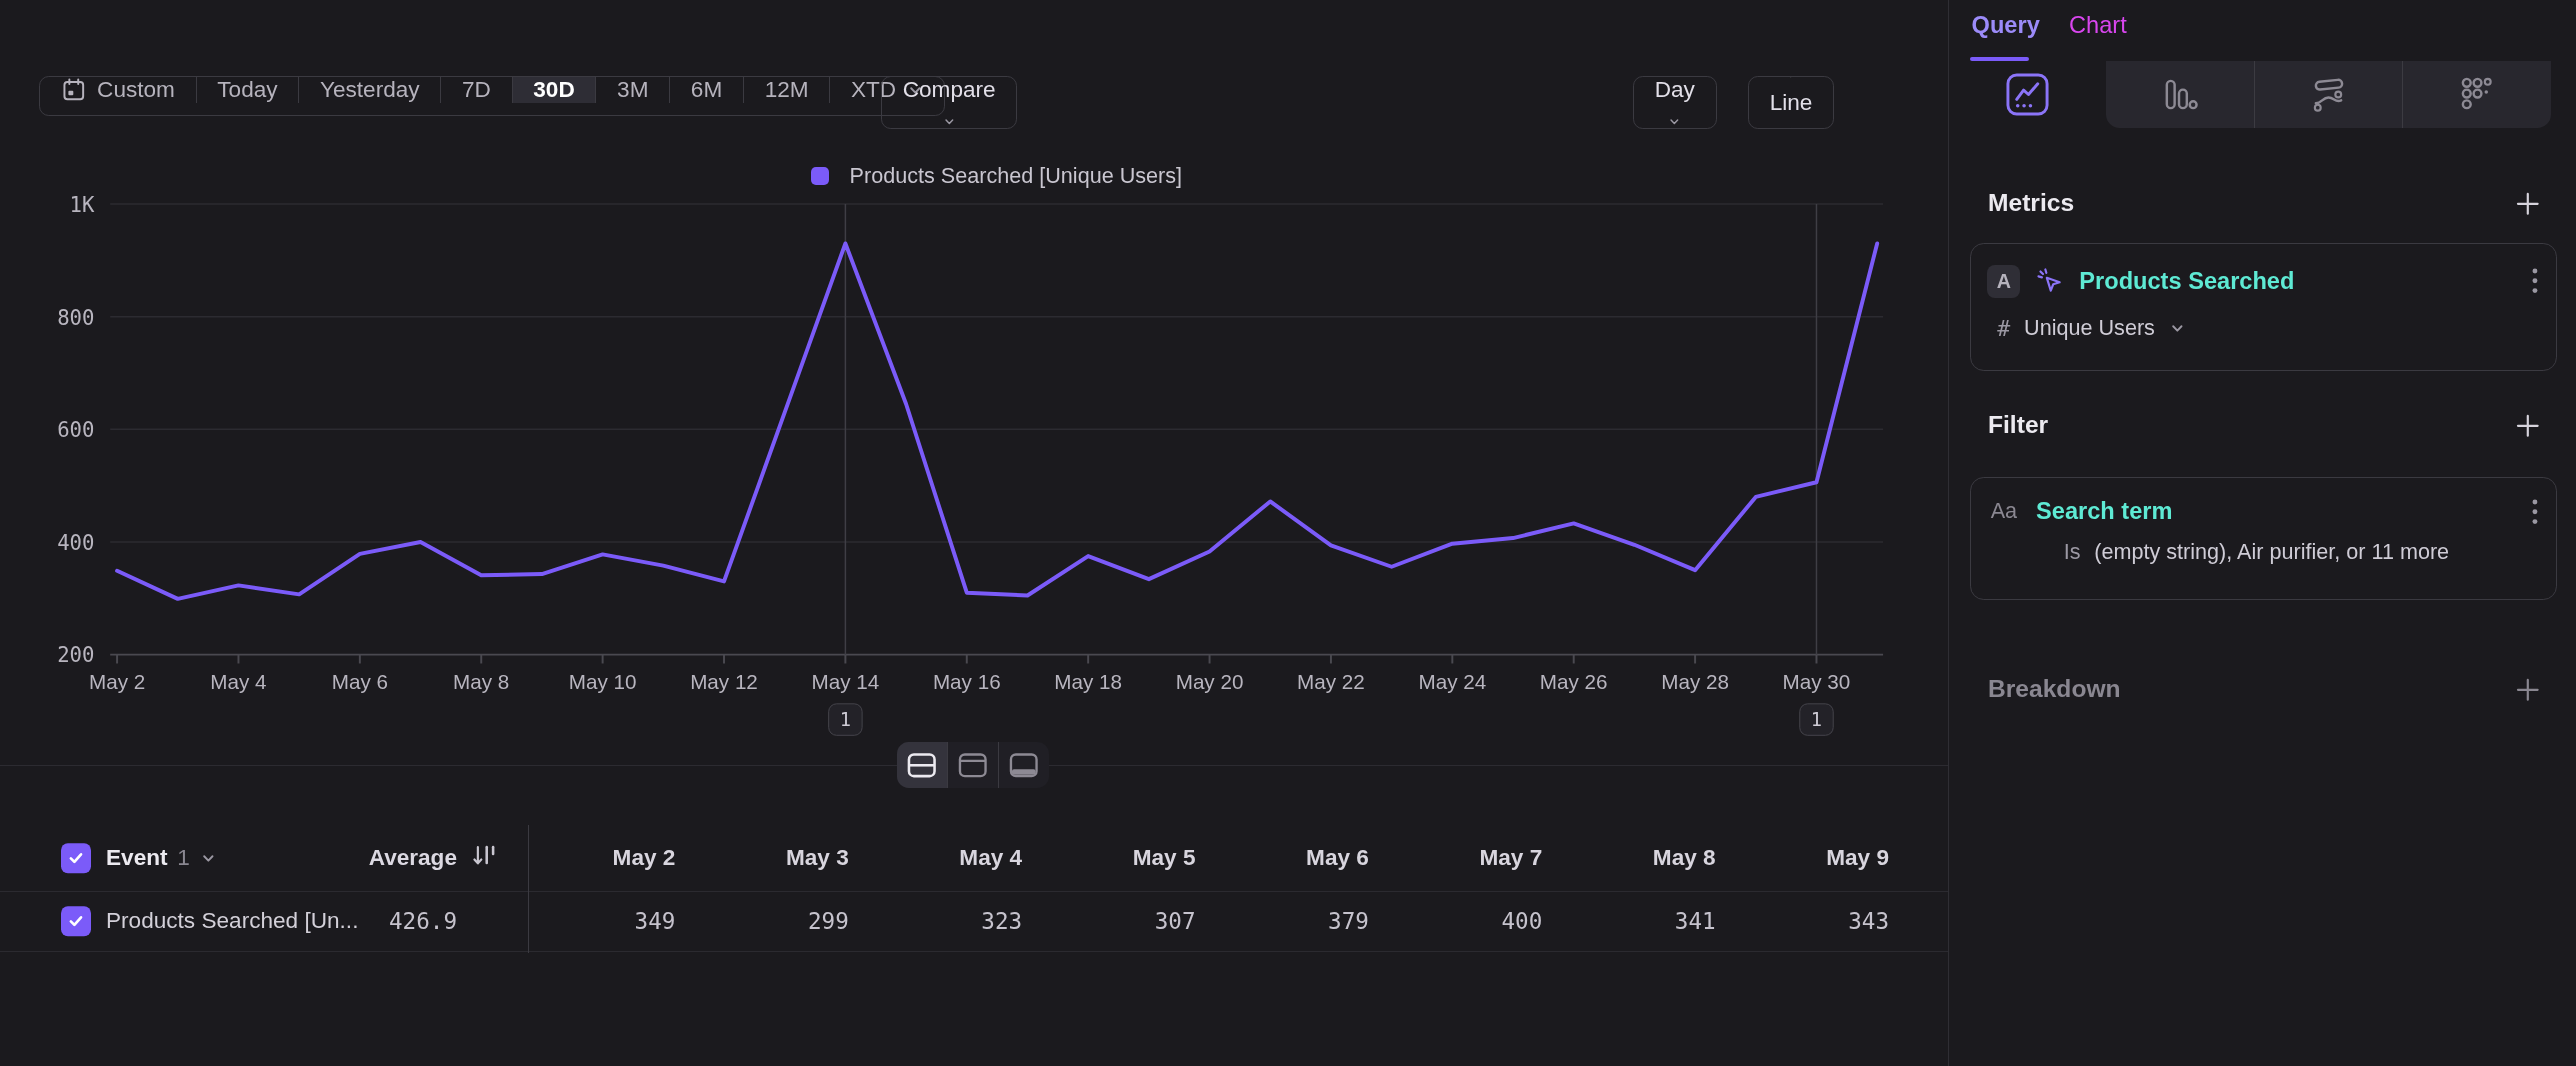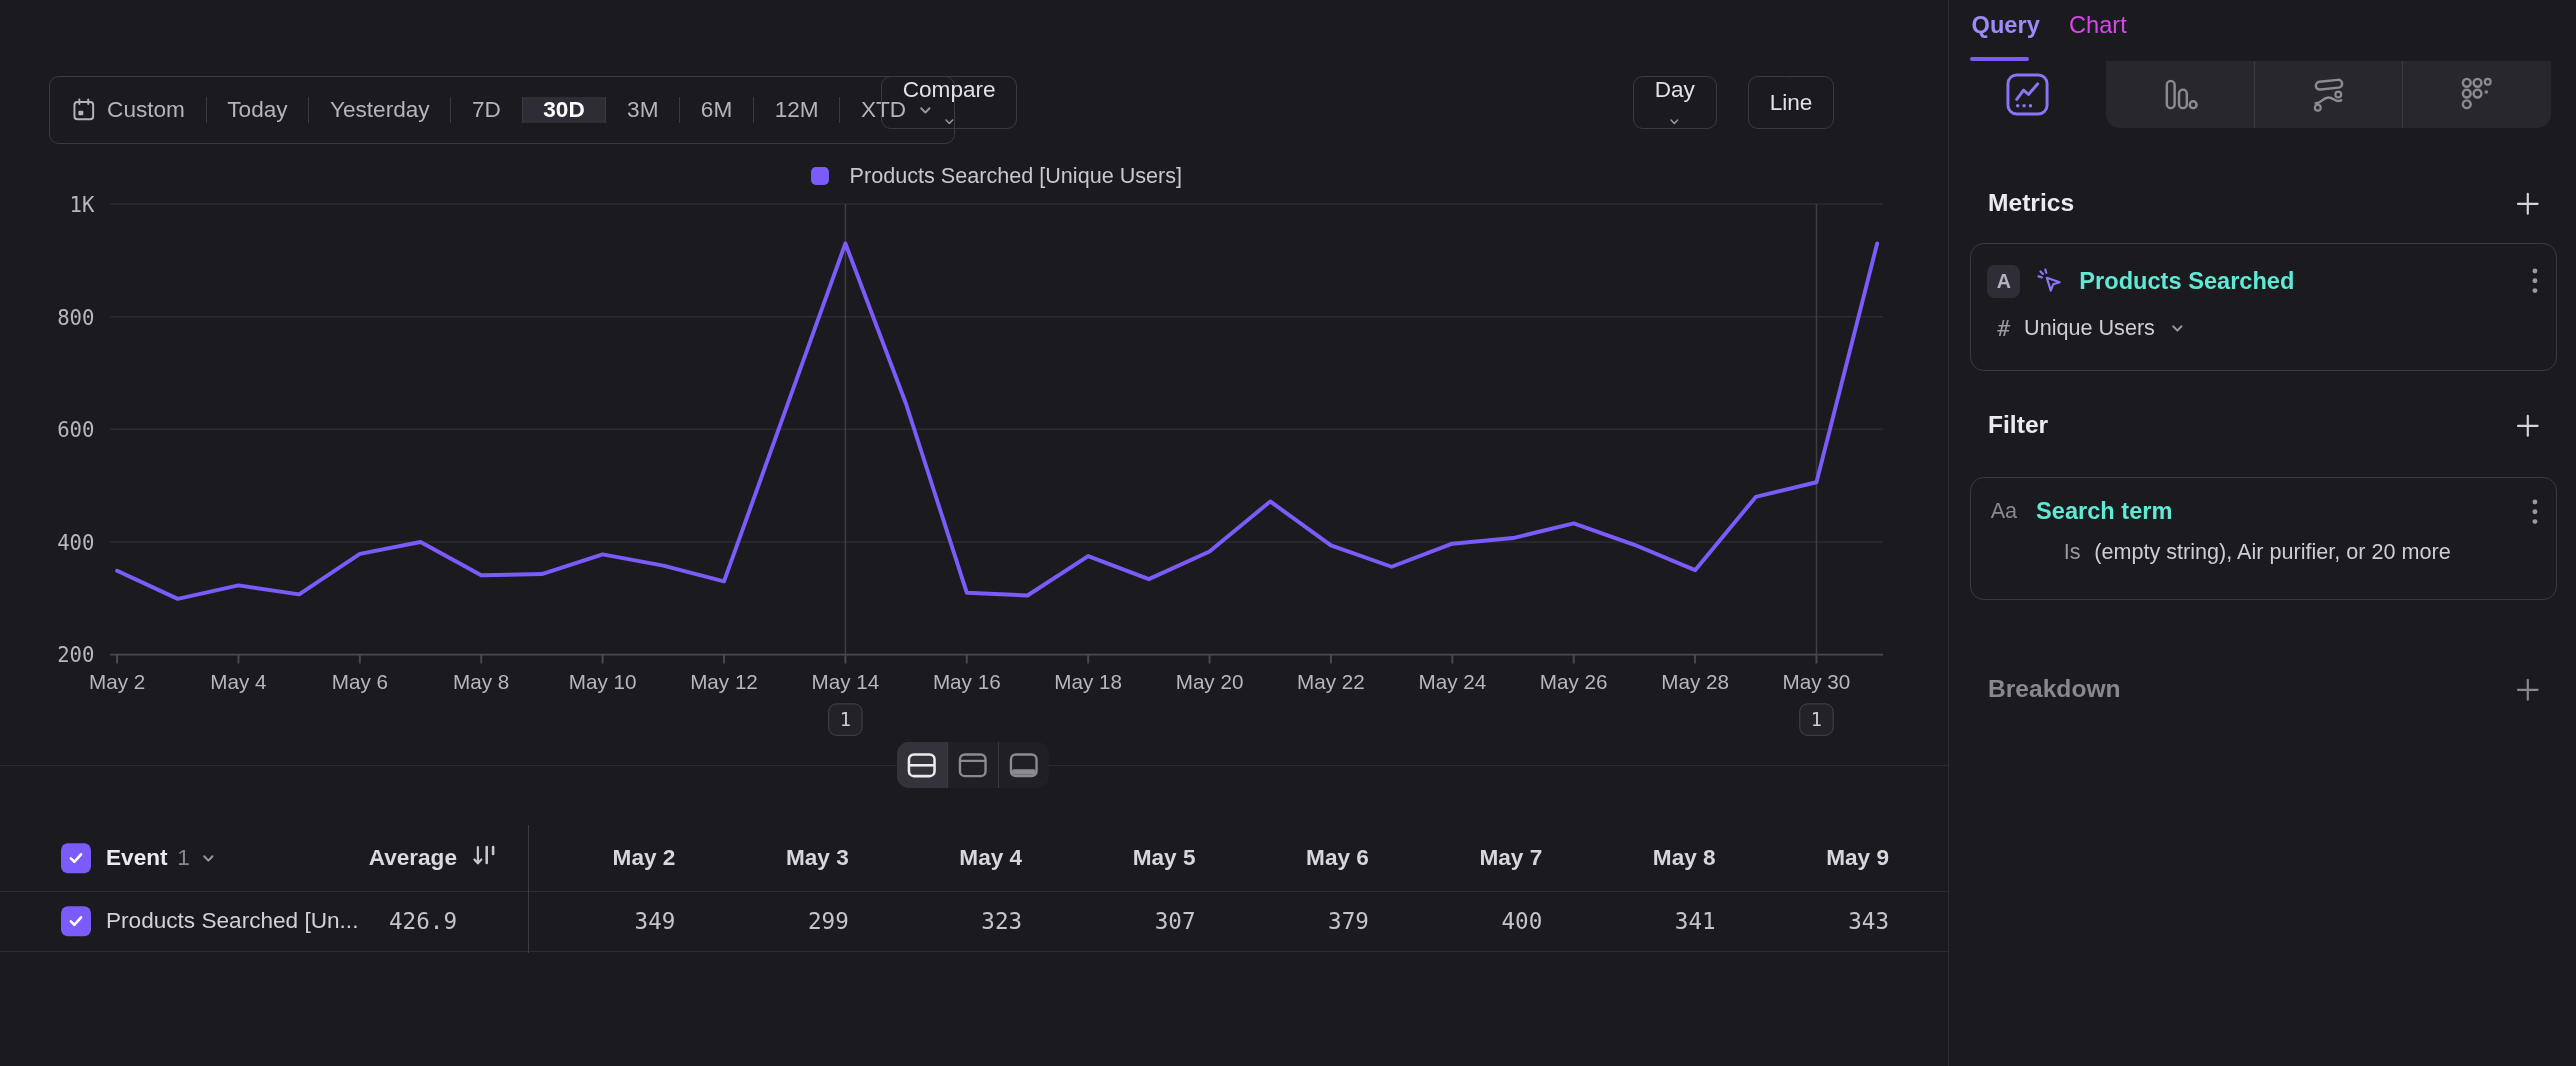--- a/index.html
+++ b/index.html
@@ -8,21 +8,21 @@
     --accent:#7b5bf9; --accent-text:#9c8bf9; --strip:#28272e; --active-bg:#2e2d35;
   }
   *{box-sizing:border-box; margin:0; padding:0;}
   html,body{width:2576px;height:1067px;background:var(--bg);overflow:hidden;
     font-family:"Liberation Sans",sans-serif; color:var(--txt); cursor:default;}
   .mono{font-family:"DejaVu Sans Mono",monospace;}
   .main{position:absolute;left:0;top:0;width:1948px;height:1067px;}
   .panel{position:absolute;left:1948px;top:0;width:628px;height:1067px;border-left:1px solid #2f2e34;}
 
   
-  .presets{position:absolute;left:49px;top:76px;height:68px;display:flex;align-items:center;
+  .presets{position:absolute;left:39px;top:76px;height:40px;display:flex;align-items:flex-start;
     border:1px solid var(--border);border-radius:9.8px;overflow:hidden;}
   .preset{display:flex;align-items:center;gap:10.8px;padding:0 20.7px;font-size:22.6px;color:var(--txt2);
     border-left:1px solid var(--border);white-space:nowrap;}
   .preset:first-child{border-left:none;}
   .preset.active{background:var(--active-bg);color:#ffffff;font-weight:700;}
   .btn{position:absolute;top:76px;height:53px;border:1px solid var(--border);border-radius:9.8px;
     display:flex;align-items:center;gap:11.8px;padding:0 20.7px;font-size:22.6px;color:#e2dfe8;white-space:nowrap;flex-direction:column;}
   .btn-compare{left:881px;}
   .btn-day{left:1633px;}
   .btn-line{left:1748px;}
@@ -379,21 +379,21 @@
       <span class="aa-label">Aa</span>
       <span class="card-title">Search term</span>
       <svg width="7.9" height="29.5" viewBox="0 0 8 30">
         <circle cx="4" cy="5" r="2.5" fill="#9b98a3"></circle>
           <circle cx="4" cy="15" r="2.5" fill="#9b98a3"></circle>
           <circle cx="4" cy="25" r="2.5" fill="#9b98a3"></circle>
       </svg>
     </div>
     <div class="card-row2">
       <span class="dim">Is</span>
-      <span class="val-text">(empty string), Air purifier, or 20 more</span>
+      <span class="val-text">(empty string), Air purifier, or 11 more</span>
     </div>
   </div>
 
   <div class="p-heading" style="top:675px;color:var(--muted);">Breakdown</div>
   <div class="p-plus" style="top:673px;">
     <svg width="25.6" height="25.6" viewBox="0 0 26 26">
         <path d="M13 3v20M3 13h20" stroke="#8a8791" stroke-width="2.2" stroke-linecap="round"></path>
       </svg>
   </div>
 </div>

